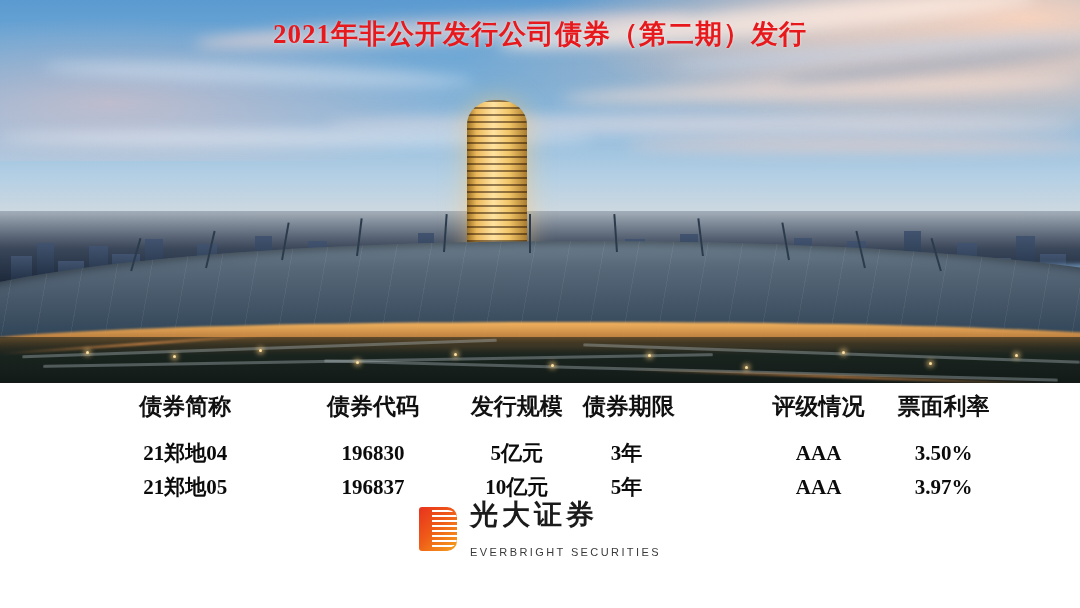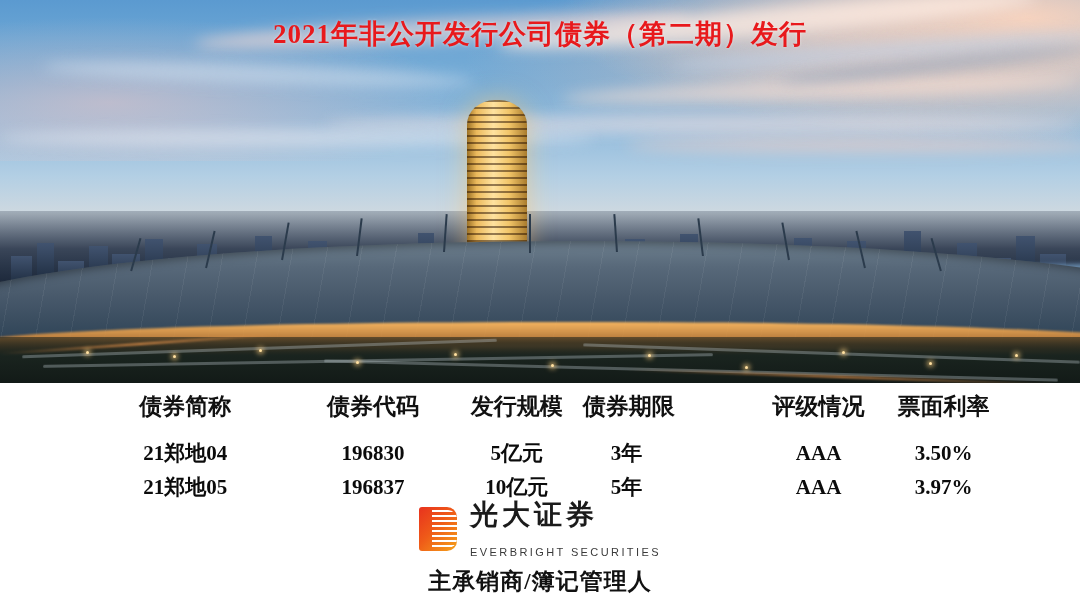--- a/index.html
+++ b/index.html
@@ -305,16 +305,15 @@
   </div>
 
   <div class="footer">
     <div class="brand">
       <div class="logomark"></div>
       <div class="brandtext">
         <div class="brand-cn">光大证券</div>
         <div class="brand-en">EVERBRIGHT SECURITIES</div>
       </div>
     </div>
-    <div class="role">主承销商/簿记管理人</div>
   </div>
 
 </div>
 
 </body></html>

